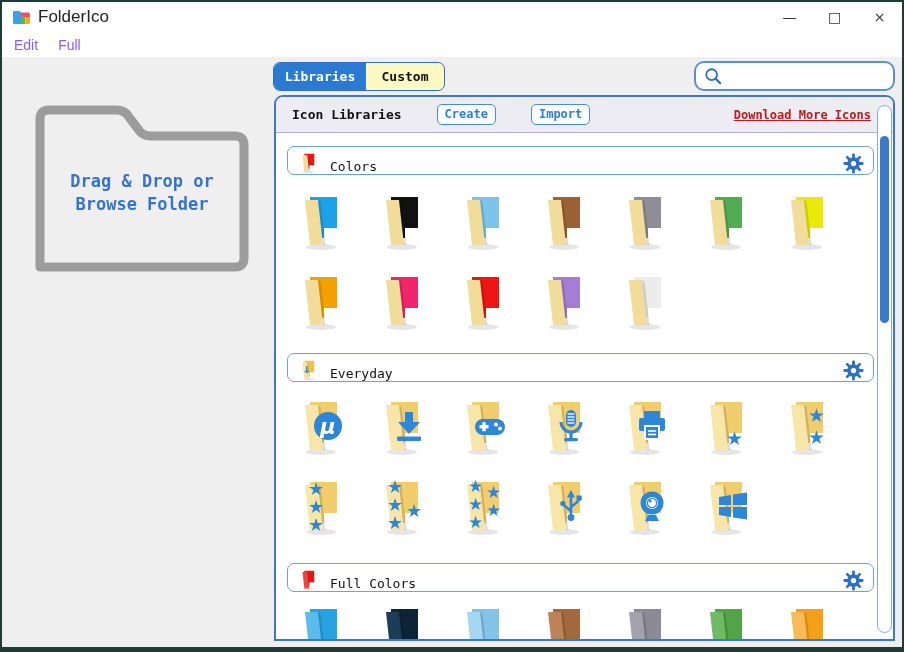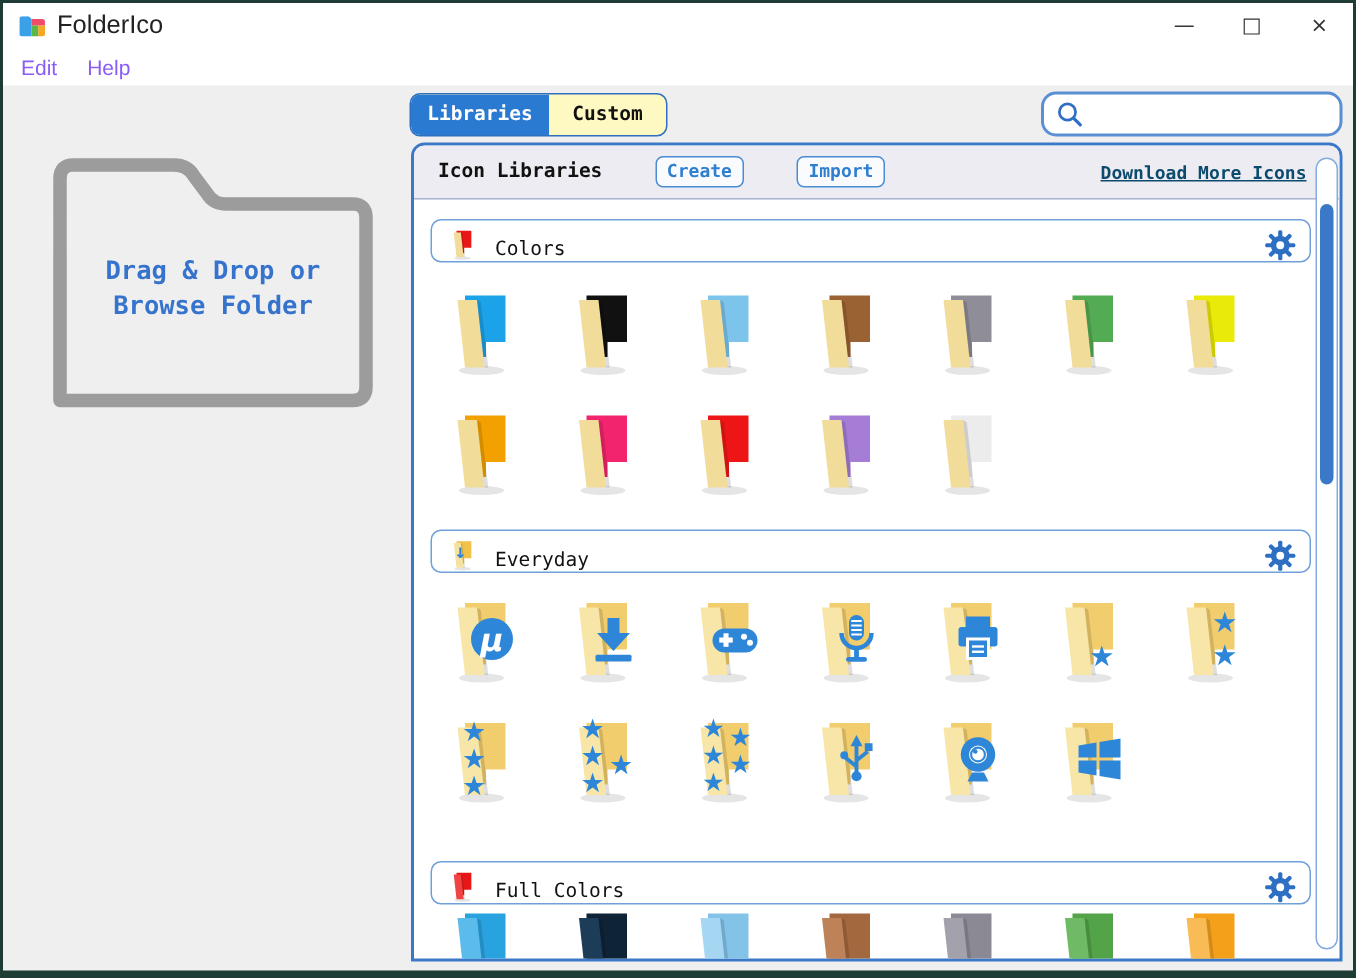--- a/index.html
+++ b/index.html
@@ -40,21 +40,21 @@
     font-size:13px;color:#444;background:transparent;width:100%;}
   .search input::placeholder{color:#6d6d6d;}
   
   .panel{position:absolute;left:272px;top:93px;width:621px;height:546px;background:#fff;
     border:2px solid #3c78c8;border-radius:9px 9px 0 0;overflow:hidden;}
   .panel-header{position:absolute;left:0;top:0;width:100%;height:36px;background:#ececf2;
     border-bottom:1px solid #a9b3d6;display:flex;align-items:center;gap:25px;}
   .lib-title{margin-left:16px;font-size:13px;font-weight:bold;color:#111;}
   .mini-btn{margin-left:10px;padding:2px 7px 3px;border:1px solid #4b8bd4;border-radius:5px;
     background:#fafbff;color:#2f7fd0;font-size:12px;font-weight:bold;cursor:default;}
-  .dl-link{margin-left:auto;margin-right:22px;font-size:12px;font-weight:bold;color:#0c4a6e;
+  .dl-link{margin-left:auto;margin-right:22px;font-size:12px;font-weight:bold;color:#b91c1c;
     text-decoration:underline;cursor:default;}
   
   .section-box{position:absolute;left:11px;width:587px;height:29px;background:#fff;
     border:1px solid #6fa0da;border-radius:7px;display:flex;align-items:flex-end;}
   .section-badge{margin-left:10px;width:20px;height:22px;position:relative;}
   .section-badge svg{width:20px;height:22px;}
   .badge-glyph{position:absolute;left:5px;top:2px;color:#2e86d8;font-size:13px;font-weight:bold;}
   .section-label{margin-left:12px;font-size:13px;color:#111;}
   .gear{margin-left:auto;margin-right:9px;width:21px;height:21px;cursor:default;}
   .gear svg{width:21px;height:21px;}
@@ -95,21 +95,21 @@
     <span class="app-title">FolderIco</span>
     <div class="win-controls">
       <div class="win-btn">—</div>
       <div class="win-btn">□</div>
       <div class="win-btn">×</div>
     </div>
   </div>
 
   <div class="menubar">
     <span class="menu-item">Edit</span>
-    <span class="menu-item">Help</span>
+    <span class="menu-item">Full</span>
   </div>
 
   <div class="dropzone">
     <svg width="224" height="178" viewBox="0 0 224 178">
       <path d="M10 165 V17 Q10 8 19 8 H86 Q95 8 99 15 L108 27 Q112 34 121 34 H205 Q214 34 214 43 V156 Q214 165 205 165 H19 Q10 165 10 165 Z" fill="none" stroke="#9c9c9c" stroke-width="9" stroke-linejoin="round"></path>
     </svg>
   </div>
   <div class="dropzone-text">
     <div>Drag &amp; Drop or</div>
     <div>Browse Folder</div>
@@ -453,21 +453,21 @@
   </svg>
           <span class="cell-glyph"><svg viewBox="0 0 32 32">
               <polygon points="2,7 14,5 14,15 2,15" fill="#2e86d8"></polygon>
               <polygon points="16,4.6 30,2.4 30,15 16,15" fill="#2e86d8"></polygon>
               <polygon points="2,17 14,17 14,27 2,25" fill="#2e86d8"></polygon>
               <polygon points="16,17 30,17 30,29.6 16,27.4" fill="#2e86d8"></polygon>
             </svg></span>
         </div>
       </div>
 
-    <div class="section-box" style="top:477px">
+    <div class="section-box" style="top:466px">
       <span class="section-badge"><svg class="folder" width="20" height="22" viewBox="0 0 50 60">
     <ellipse cx="26" cy="55" rx="15" ry="3" fill="rgba(0,0,0,0.10)"></ellipse>
     <polygon points="15,5 42,5 42,36 29,36 29,46 15,46" fill="#e81717"></polygon>
     <polygon points="10,8 23,8 28,53 15,53" fill="#f04343"></polygon>
     <polygon points="23,8 25.5,9.5 30.5,53 28,53" fill="rgba(0,0,0,0.13)"></polygon>
   </svg></span>
       <span class="section-label">Full Colors</span>
       <span class="gear"><svg viewBox="0 0 24 24">
             <g fill="#2d6fc2">
               <rect x="10.4" y="0.5" width="3.2" height="7" rx="1.2" transform="rotate(0 12 12)"></rect>

